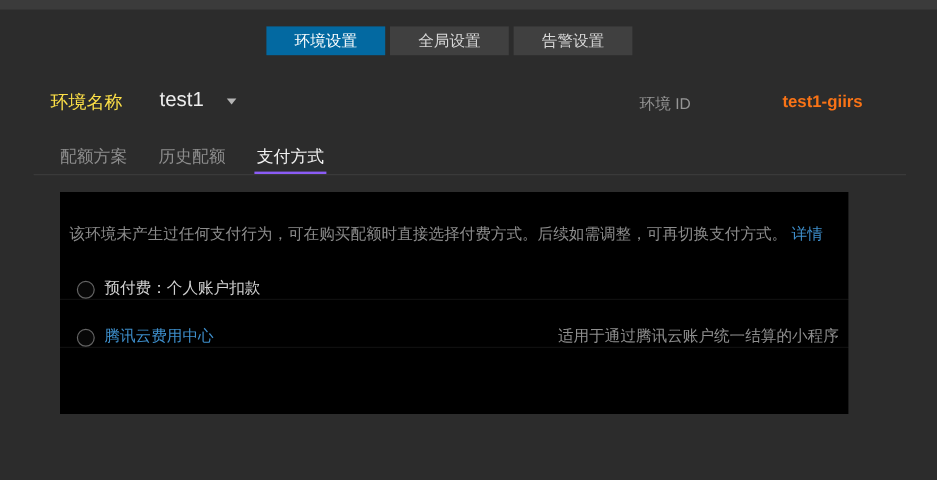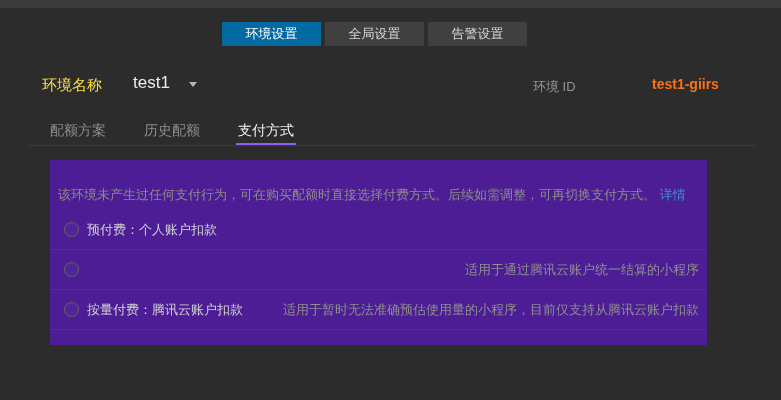--- a/index.html
+++ b/index.html
@@ -48,45 +48,44 @@
   }
   .env-id-value {
     position: absolute; left: 652px; top: 4px;
     font-size: 14px; font-weight: 700; color: #f97316;
   }
 
   .subtabs {
     position: absolute; left: 28px; top: 122px; width: 727px; height: 24px;
     display: flex; padding-left: 20px;
     border-bottom: 1px solid rgba(255,255,255,0.07);
-    gap: 12px;
   }
   .subtab {
     font-size: 14px; color: #8d8d8d; cursor: pointer;
     margin-right: 22px; padding: 0 2px 7px 2px;
   }
   .subtab.active {
     color: #f2f2f2;
     border-bottom: 2px solid #8b5cf6;
     padding-bottom: 5px;
   }
 
   .panel {
     position: absolute; left: 50px; top: 160px;
     width: 657px; height: 185px;
-    background: #4c1d95;
+    background: #000000;
   }
   .notice {
     padding: 26px 8px 0 8px;
     font-size: 13px; color: #8c8c8c;
     height: 50px;
   }
   .link { color: #3e8fcc; cursor: pointer; text-decoration: none; }
   .option-row {
-    height: 40px; display: flex; align-items: center;
+    height: 40px; display: flex; align-items: flex-end;
     padding: 0 8px 0 14px;
     border-bottom: 1px solid rgba(255,255,255,0.06);
   }
   .radio {
     width: 15px; height: 15px; border-radius: 50%;
     border: 1px solid #646464; background: rgba(255,255,255,0.03);
     flex: 0 0 auto; cursor: pointer;
   }
   .option-label {
     margin-left: 8px; font-size: 13px; color: #d2d2d2; cursor: pointer;
@@ -127,21 +126,17 @@
     <span class="link">详情</span>
   </div>
 
   <div class="option-row">
     <span class="radio"></span>
     <span class="option-label">预付费：个人账户扣款</span>
   </div>
 
   <div class="option-row">
     <span class="radio"></span>
+    <span class="option-link link">腾讯云费用中心</span>
     <span class="option-desc">适用于通过腾讯云账户统一结算的小程序</span>
   </div>
 
-  <div class="option-row">
-    <span class="radio"></span>
-    <span class="option-label">按量付费：腾讯云账户扣款</span>
-    <span class="option-desc">适用于暂时无法准确预估使用量的小程序，目前仅支持从腾讯云账户扣款</span>
-  </div>
 </div>
 
 </body></html>

